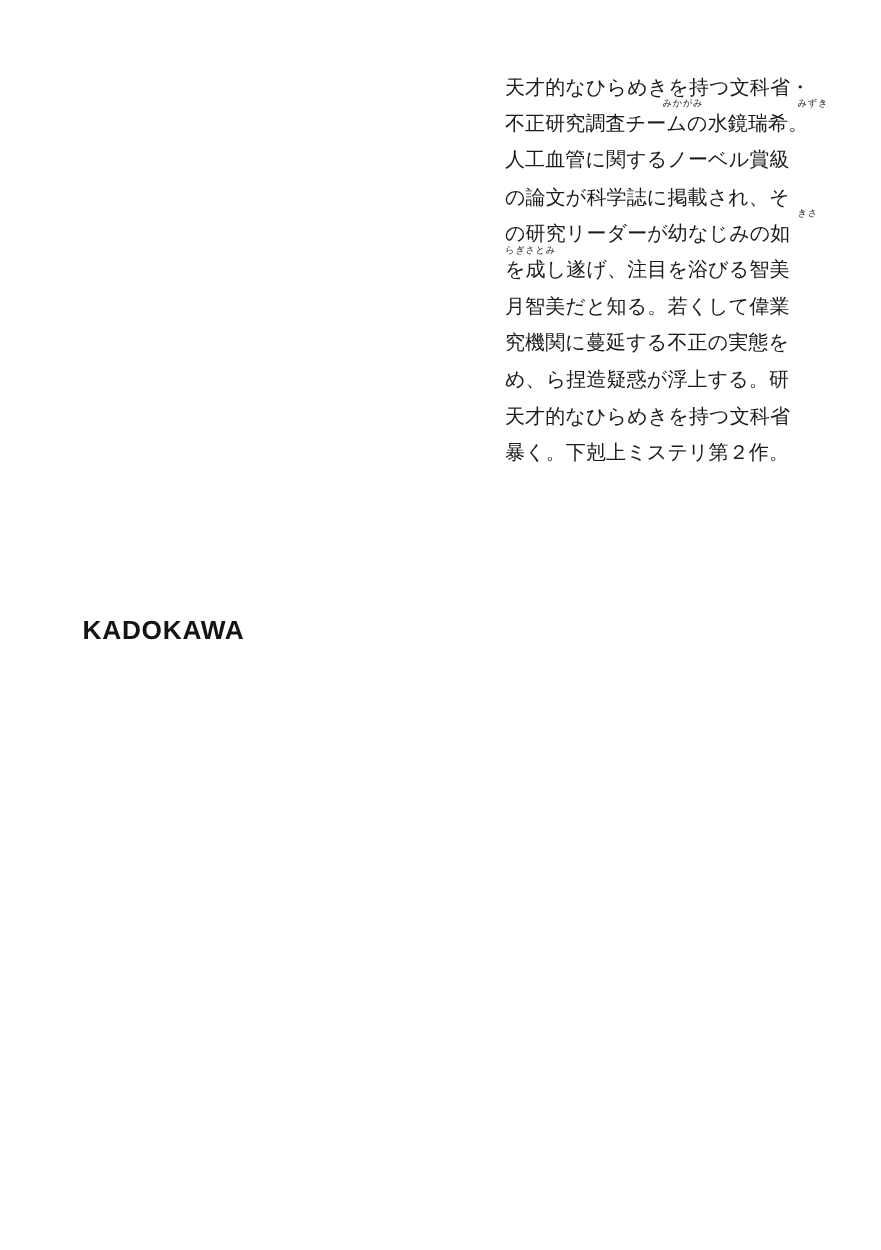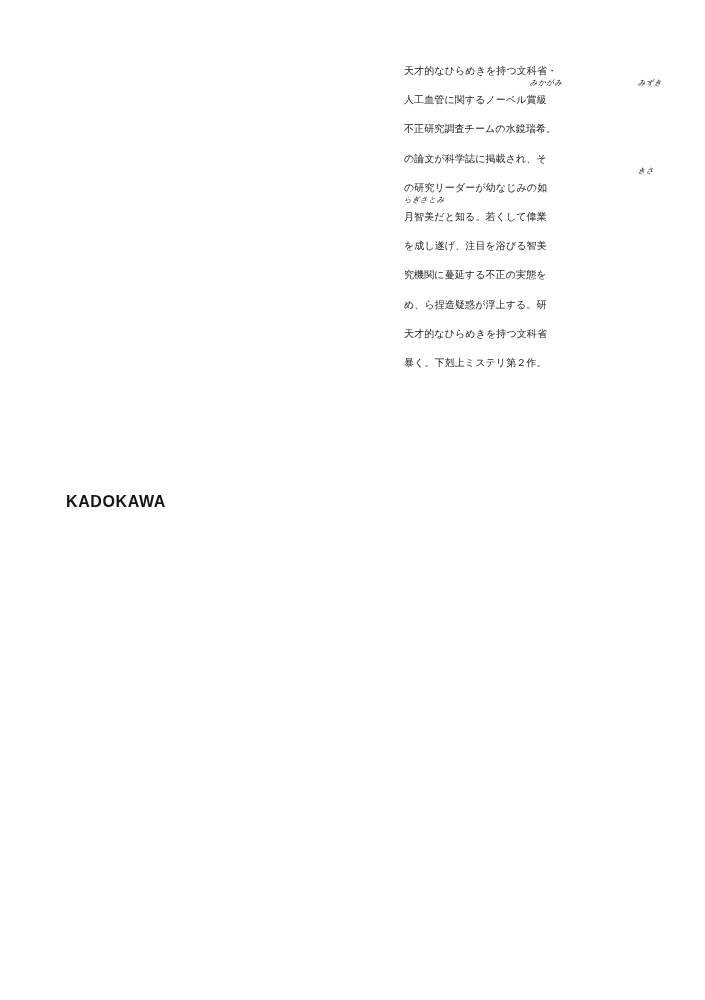--- a/index.html
+++ b/index.html
@@ -24,87 +24,86 @@
 
   
   #blurb {
     position: absolute;
     left: 404px;
     top: 56px;
     width: 268px;
   }
 
   .blurb-line {
-    font-size: 10px;
+    font-size: 16px;
     line-height: 29.2px;
     letter-spacing: 0.1px;
     color: #1b1b1b;
     white-space: nowrap;
     position: relative;
   }
 
   
   .ruby-row {
     position: relative;
     height: 0;
   }
   .ruby {
     position: absolute;
     font-size: 7.4px;
     line-height: 8px;
     letter-spacing: 0.6px;
     color: #1b1b1b;
     white-space: nowrap;
-    font-style: italic;
   }
   .ruby-a { left: 126px; top: -6px; }
   .ruby-b { left: 234px; top: -6px; }
   .ruby-c { left: 0px;   top: -6px; }
 
   
   #publisher {
     position: absolute;
     left: 66px;
     top: 493px;
-    font-size: 16px;
+    font-size: 21px;
     font-weight: bold;
     letter-spacing: 0.6px;
     color: #141414;
     font-family: "Liberation Sans", "DejaVu Sans", sans-serif;
   }
 </style>
 </head>
 <body>
 
 <div id="book-back-cover">
 
   <div id="blurb">
 
     <div class="blurb-line">天才的なひらめきを持つ文科省・</div>
 
     <div class="ruby-row">
       <span class="ruby ruby-a">みかがみ</span>
       <span class="ruby ruby-b">みずき</span>
     </div>
+    <div class="blurb-line">不正研究調査チームの水鏡瑞希。</div>
+
     <div class="blurb-line">人工血管に関するノーベル賞級</div>
-
-    <div class="blurb-line">不正研究調査チームの水鏡瑞希。</div>
     <div class="blurb-line">の論文が科学誌に掲載され、そ</div>
 
     <div class="ruby-row">
       <span class="ruby ruby-b">きさ</span>
     </div>
     <div class="blurb-line">の研究リーダーが幼なじみの如</div>
 
     <div class="ruby-row">
       <span class="ruby ruby-c">らぎさとみ</span>
     </div>
+    <div class="blurb-line">を成し遂げ、注目を浴びる智美</div>
+
     <div class="blurb-line">月智美だと知る。若くして偉業</div>
-
-    <div class="blurb-line">を成し遂げ、注目を浴びる智美</div>
     <div class="blurb-line">究機関に蔓延する不正の実態を</div>
     <div class="blurb-line">め、ら捏造疑惑が浮上する。研</div>
     <div class="blurb-line">天才的なひらめきを持つ文科省</div>
     <div class="blurb-line">暴く。下剋上ミステリ第２作。</div>
 
   </div>
 
   <div id="publisher">KADOKAWA</div>
 
 </div>

